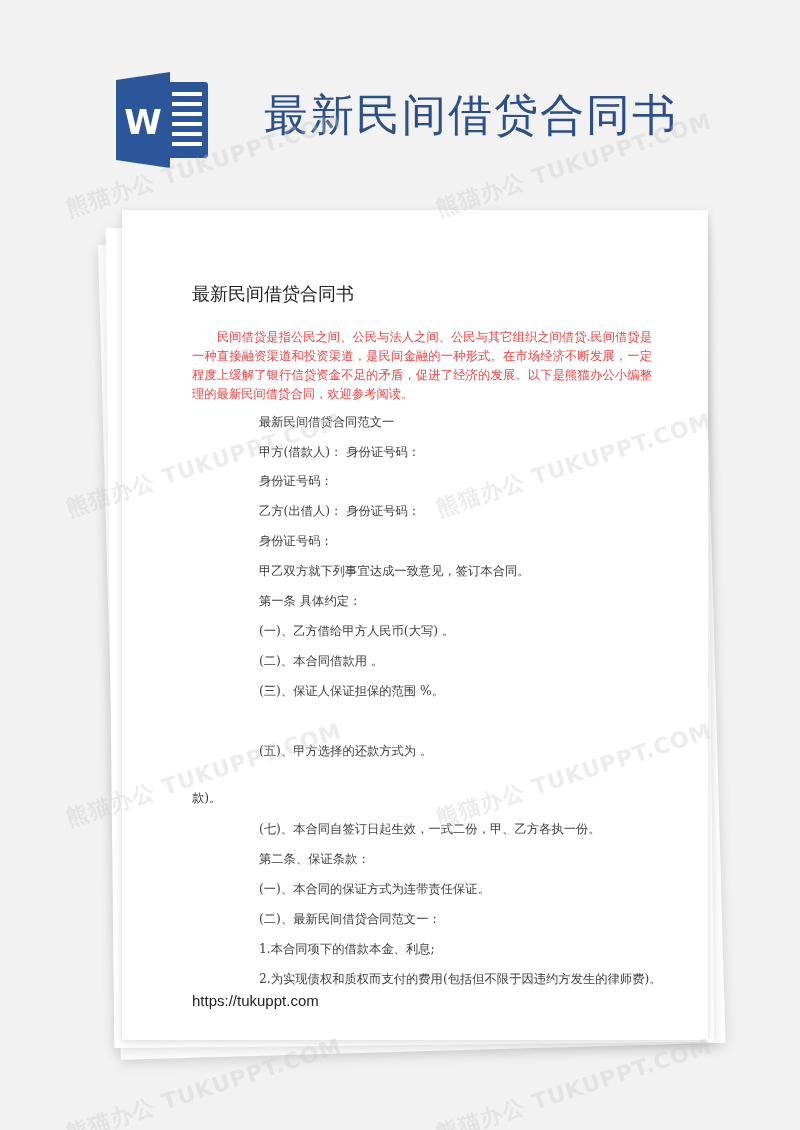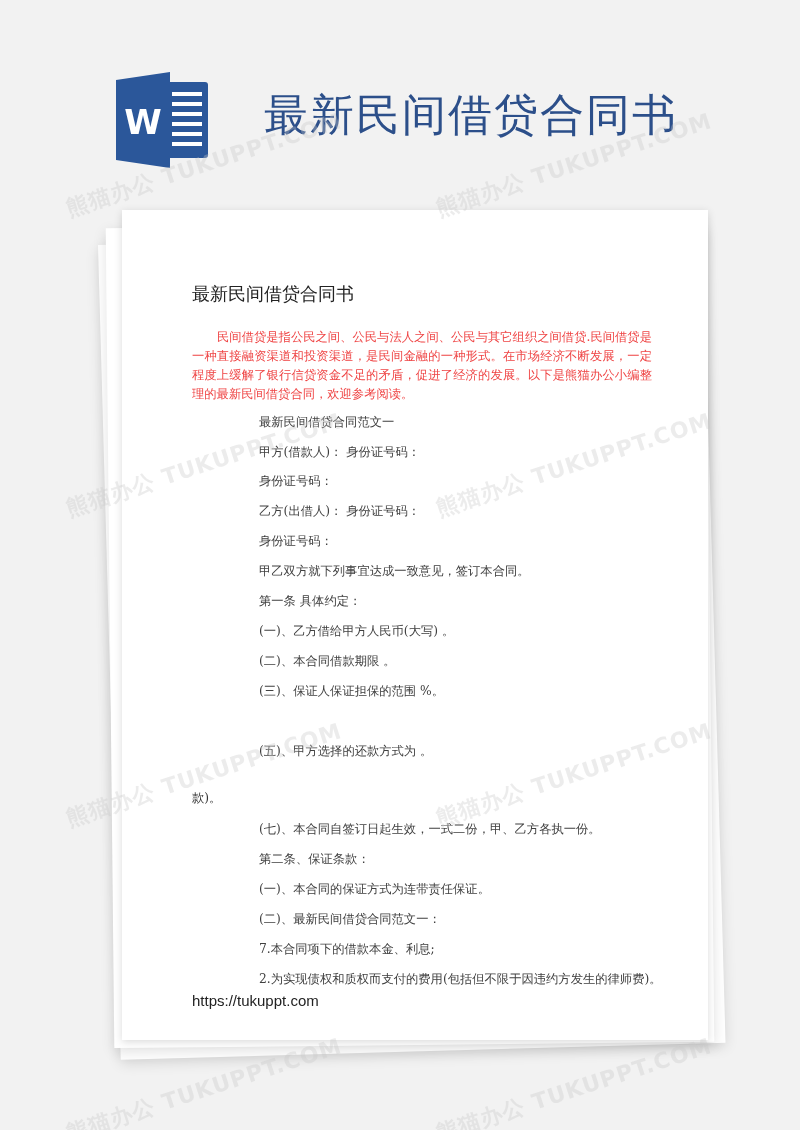--- a/index.html
+++ b/index.html
@@ -76,29 +76,29 @@
   <div class="intro">民间借贷是指公民之间、公民与法人之间、公民与其它组织之间借贷.民间借贷是一种直接融资渠道和投资渠道，是民间金融的一种形式。在市场经济不断发展，一定程度上缓解了银行信贷资金不足的矛盾，促进了经济的发展。以下是熊猫办公小编整理的最新民间借贷合同，欢迎参考阅读。</div>
 
   <div class="line" style="top:204px">最新民间借贷合同范文一</div>
   <div class="line" style="top:234px">甲方(借款人)：  身份证号码：</div>
   <div class="line" style="top:263px">身份证号码：</div>
   <div class="line" style="top:293px">乙方(出借人)：  身份证号码：</div>
   <div class="line" style="top:323px">身份证号码：</div>
   <div class="line" style="top:353px">甲乙双方就下列事宜达成一致意见，签订本合同。</div>
   <div class="line" style="top:383px">第一条 具体约定：</div>
   <div class="line" style="top:413px">(一)、乙方借给甲方人民币(大写) 。</div>
-  <div class="line" style="top:443px">(二)、本合同借款期限 。</div>
+  <div class="line" style="top:443px">(二)、本合同借款用 。</div>
   <div class="line" style="top:473px">(三)、保证人保证担保的范围 %。</div>
   <div class="line" style="top:533px">(五)、甲方选择的还款方式为 。</div>
   <div class="wrap-cont" style="top:580px">款)。</div>
   <div class="line" style="top:611px">(七)、本合同自签订日起生效，一式二份，甲、乙方各执一份。</div>
   <div class="line" style="top:641px">第二条、保证条款：</div>
   <div class="line" style="top:671px">(一)、本合同的保证方式为连带责任保证。</div>
   <div class="line" style="top:701px">(二)、最新民间借贷合同范文一：</div>
-  <div class="line" style="top:731px">7.本合同项下的借款本金、利息;</div>
+  <div class="line" style="top:731px">1.本合同项下的借款本金、利息;</div>
   <div class="line" style="top:761px">2.为实现债权和质权而支付的费用(包括但不限于因违约方发生的律师费)。</div>
 
   <div class="footer-url">https://tukuppt.com</div>
 </div>
 
 <div class="watermark" style="left:60px; top:150px">熊猫办公 TUKUPPT.COM</div>
 <div class="watermark" style="left:430px; top:150px">熊猫办公 TUKUPPT.COM</div>
 <div class="watermark" style="left:60px; top:450px">熊猫办公 TUKUPPT.COM</div>
 <div class="watermark" style="left:430px; top:450px">熊猫办公 TUKUPPT.COM</div>
 <div class="watermark" style="left:60px; top:760px">熊猫办公 TUKUPPT.COM</div>

